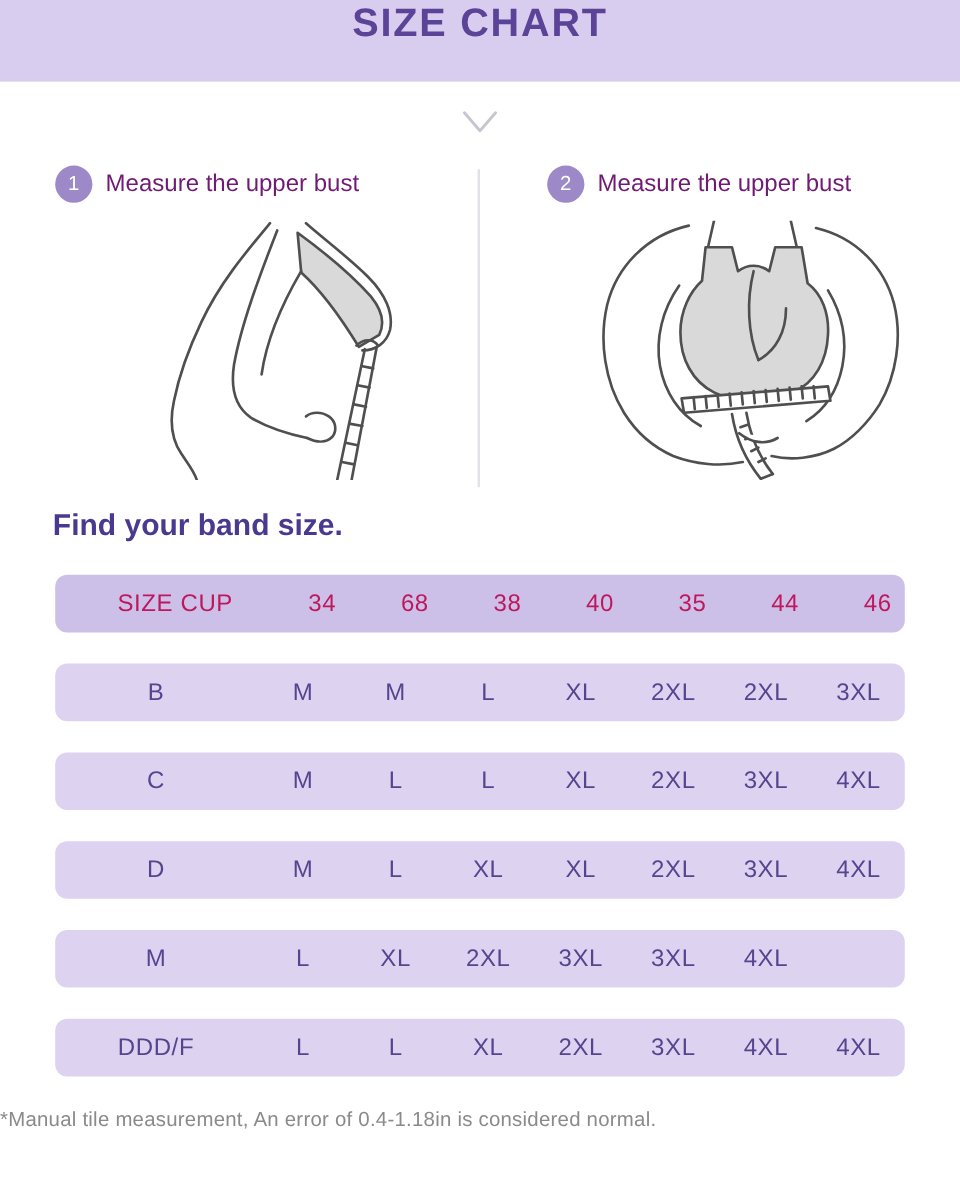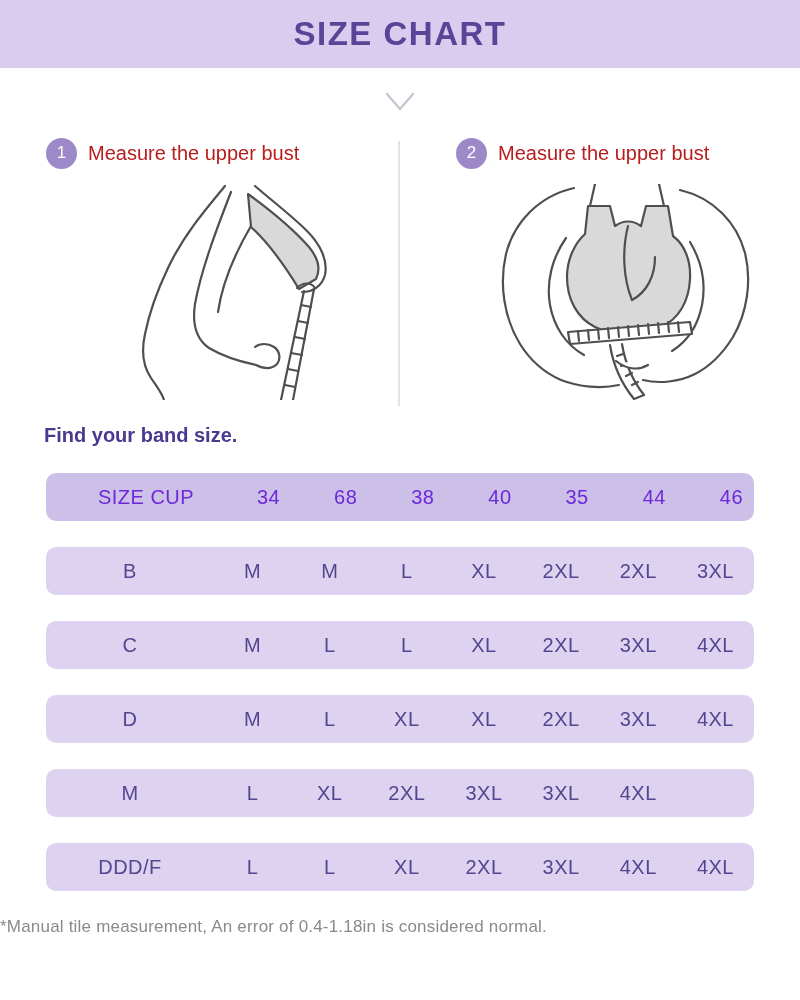--- a/index.html
+++ b/index.html
@@ -7,21 +7,21 @@
   body {
     width: 800px; height: 1000px;
     font-family: "Liberation Sans", sans-serif;
     overflow: hidden;
   }
   .page { position: relative; width: 800px; height: 1000px; background: #fff; }
 
   
   .header-bar {
     height: 68px; background: #d8cdee;
-    display: flex; align-items: center; justify-content: center;
+    display: flex; align-items: flex-start; justify-content: center;
   }
   .header-bar .title {
     color: #5b4397; font-size: 33px; font-weight: bold;
     letter-spacing: 1.5px;
   }
 
   
   .chevron-wrap { text-align: center; margin-top: 24px; height: 24px; }
 
   
@@ -32,45 +32,45 @@
   }
   .step-col { width: 398px; padding-left: 46px; }
   .step-col.right { padding-left: 58px; }
   .step-head { display: flex; align-items: center; gap: 11px; height: 34px; }
   .badge {
     width: 31px; height: 31px; border-radius: 50%;
     background: #9d89c8; color: #ffffff;
     display: flex; align-items: center; justify-content: center;
     font-size: 17px; flex: 0 0 31px;
   }
-  .step-label { color: #b91c1c; font-size: 20px; }
+  .step-label { color: #701a75; font-size: 20px; }
   .illus { margin-top: 14px; height: 216px; display: flex; justify-content: center; align-items: flex-start; }
 
   
   .band-heading {
     margin: 24px 0 0 44px;
-    color: #4b3990; font-size: 20px; font-weight: bold;
+    color: #4b3990; font-size: 25px; font-weight: bold;
   }
 
   
   .size-table { margin: 26px 46px 0 46px; }
   .trow {
     display: grid;
     grid-template-columns: 168px repeat(7, 1fr);
     height: 48px; align-items: center;
     background: #ddd3f0; border-radius: 10px;
     margin-bottom: 26px;
   }
   .trow.head { background: #cdc0e8; }
   .trow:last-child { margin-bottom: 0; }
   .cell {
     text-align: center; color: #55458f; font-size: 20px;
     letter-spacing: 0.5px; white-space: nowrap;
   }
-  .trow.head .cell { color: #6d28d9; padding-left: 32px; }
+  .trow.head .cell { color: #be185d; padding-left: 32px; }
 
   
   .footnote {
     margin-top: 26px; text-align: left;
     color: #8a8a8a; font-size: 17px; letter-spacing: 0.2px;
   }
 
   svg.lineart { display: block; }
 </style>
 </head>

